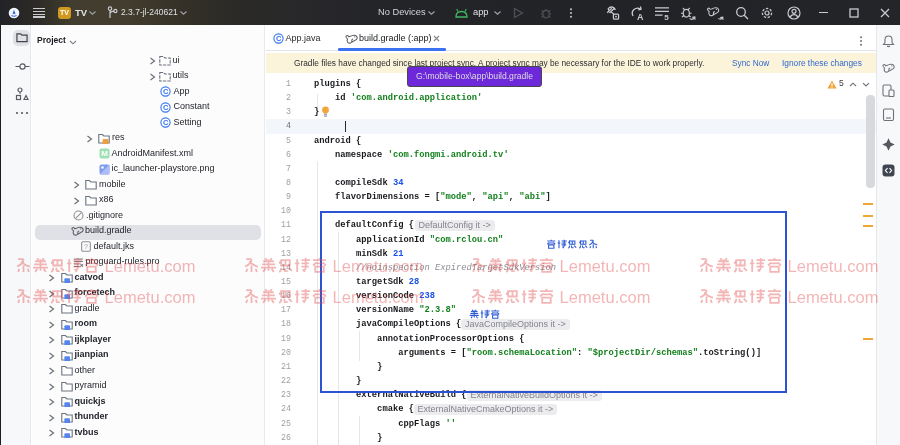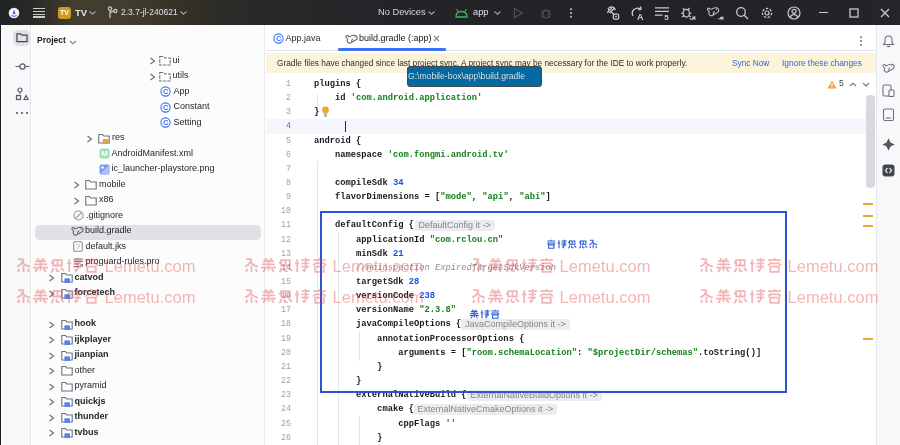--- a/index.html
+++ b/index.html
@@ -18,21 +18,21 @@
 .ln{position:absolute;text-align:right;font-family:"Liberation Mono",monospace;font-size:8.3px;color:#9ea0a5;height:14.15px;line-height:14.15px;width:20px}
 .cl{position:absolute;font-family:"Liberation Mono",monospace;font-size:8.77px;font-weight:bold;color:#17191d;height:14.15px;line-height:14.15px;white-space:pre}
 .str{color:#12801c}
 .num{color:#1750eb}
 .cmt{color:#8d8f96;font-weight:normal;font-style:italic}
 .chip{position:absolute;height:11px;background:#ececef;border-radius:3px;color:#84868d;font-size:9px;line-height:11px;padding:0 4px;white-space:nowrap;font-weight:normal;font-family:"Liberation Sans",sans-serif}
 .iguide{position:absolute;width:1px;background:#e4e6ea}
 #rstripe{position:absolute;left:876px;top:25px;width:24px;height:420px;background:#f7f8fa;border-left:1px solid #e6e7eb}
 .wm{position:absolute;white-space:nowrap;color:rgba(226,70,70,0.40);font-size:16.5px;z-index:60}
 .wm svg{vertical-align:-2.5px}
-#tooltip{position:absolute;left:407px;top:66px;width:135px;height:21px;background:#0369a1;border:1px solid #46484d;border-radius:3px;color:#dcdee3;font-size:8.6px;line-height:19px;z-index:40;white-space:nowrap}
+#tooltip{position:absolute;left:407px;top:66px;width:135px;height:21px;background:#6d28d9;border:1px solid #46484d;border-radius:3px;color:#dcdee3;font-size:8.6px;line-height:19px;text-align:center;z-index:40;white-space:nowrap}
 svg{display:block}
 .ico{position:absolute}
 </style>
 </head>
 <body>
 <svg width="0" height="0" style="position:absolute">
 <defs>
 <g id="hz1" stroke="currentColor" fill="none" stroke-width="1.7">
  <path d="M3 2 L8 2 M8 2 Q8 6 2 9 M6 4 Q9 8 14 9 M8 8 L8 14 M4 11 L3 14 M12 11 L13 14"></path>
       </g>
@@ -261,21 +261,21 @@
       </svg>
       <span class="lbl" style="left:54px">.gitignore</span>
     </div>
     <div class="trow" style="left:0;top:198.75px;width:233px">
       <svg class="ico" style="left:39px;top:2.5px" width="13" height="10" viewBox="0 0 13 10">
         <path d="M3.5 2.6 Q2.6 0.9 1.4 1.8 Q0.4 2.7 1.6 4 L2.6 5 Q1.6 6.8 2.8 8.3 Q4.2 9.8 6.2 8.6 L11 5.8 Q12.6 4.8 12 3 Q11.3 1 9 1.2 Q6.8 1.4 5.2 2.4 Z M6.8 8.2 L6.8 6.4 Q6.8 5 8.2 5" stroke="#595c63" fill="none" stroke-width="1.05"></path>
         <circle cx="9.8" cy="2.8" r="0.65" fill="#595c63"></circle>
       </svg>
       <span class="lbl" style="left:53px">build.gradle</span>
     </div>
-    <div class="trow" style="left:0;top:214.25px;width:223px">
+    <div class="trow" style="left:8px;top:214.25px;width:223px">
       <svg class="ico" style="left:41px;top:2px" width="10" height="11" viewBox="0 0 10 11">
         <rect x="0.7" y="0.7" width="8.6" height="9.6" rx="1.2" stroke="#8e9096" fill="none" stroke-width="1.1"></rect>
         <text x="3" y="8" font-size="7" fill="#8e9096" font-family="Liberation Sans">?</text>
       </svg>
       <span class="lbl" style="left:53.5px">default.jks</span>
     </div>
     <div class="trow" style="left:0;top:229.75px;width:233px">
       <svg class="ico" style="left:40.5px;top:2px" width="11" height="11" viewBox="0 0 11 11">
         <path d="M1 2 H10 M1 4.5 H10 M1 7 H6.5 M1 9.5 H6.5" stroke="#7c7f86" stroke-width="1.2"></path>
         <path d="M7.5 7.2 L10 9.7 M10 7.2 L7.5 9.7" stroke="#7c7f86" stroke-width="1.1"></path>
@@ -295,29 +295,38 @@
     <div class="trow" style="left:0;top:260.75px;width:233px">
       <svg class="ico" style="left:16px;top:4px" width="7" height="8" viewBox="0 0 7 8">
         <path d="M1.5 1 L5.5 4 L1.5 7" stroke="#6e7077" stroke-width="1.2" fill="none"></path>
       </svg>
       <svg class="ico" style="left:28.5px;top:2px" width="12" height="11" viewBox="0 0 12 11">
         <path d="M0.8 1.5 H4.4 L5.8 3 H11.2 V10 H0.8 Z" stroke="#6a7280" fill="#fff" stroke-width="1.1"></path>
         <rect x="3.4" y="6.2" width="5.6" height="5.2" rx="1" fill="#5584ef"></rect>
       </svg>
       <span class="lbl bold" style="left:42.5px">forcetech</span>
     </div>
+    <div class="trow" style="left:0;top:276.25px;width:233px">
+      <svg class="ico" style="left:16px;top:4px" width="7" height="8" viewBox="0 0 7 8">
+        <path d="M1.5 1 L5.5 4 L1.5 7" stroke="#6e7077" stroke-width="1.2" fill="none"></path>
+      </svg>
+      <svg class="ico" style="left:28.5px;top:2px" width="12" height="11" viewBox="0 0 12 11">
+        <path d="M0.8 1.5 H4.4 L5.8 3 H11.2 V10 H0.8 Z" stroke="#6a7280" fill="#fff" stroke-width="1.1"></path>
+      </svg>
+      <span class="lbl" style="left:42.5px">gradle</span>
+    </div>
     <div class="trow" style="left:0;top:291.75px;width:233px">
       <svg class="ico" style="left:16px;top:4px" width="7" height="8" viewBox="0 0 7 8">
         <path d="M1.5 1 L5.5 4 L1.5 7" stroke="#6e7077" stroke-width="1.2" fill="none"></path>
       </svg>
       <svg class="ico" style="left:28.5px;top:2px" width="12" height="11" viewBox="0 0 12 11">
         <path d="M0.8 1.5 H4.4 L5.8 3 H11.2 V10 H0.8 Z" stroke="#6a7280" fill="#fff" stroke-width="1.1"></path>
         <rect x="3.4" y="6.2" width="5.6" height="5.2" rx="1" fill="#5584ef"></rect>
       </svg>
-      <span class="lbl bold" style="left:42.5px">hook</span>
+      <span class="lbl bold" style="left:42.5px">room</span>
     </div>
     <div class="trow" style="left:0;top:307.25px;width:206px">
       <svg class="ico" style="left:16px;top:4px" width="7" height="8" viewBox="0 0 7 8">
         <path d="M1.5 1 L5.5 4 L1.5 7" stroke="#6e7077" stroke-width="1.2" fill="none"></path>
       </svg>
       <svg class="ico" style="left:28.5px;top:2px" width="12" height="11" viewBox="0 0 12 11">
         <path d="M0.8 1.5 H4.4 L5.8 3 H11.2 V10 H0.8 Z" stroke="#6a7280" fill="#fff" stroke-width="1.1"></path>
         <rect x="3.4" y="6.2" width="5.6" height="5.2" rx="1" fill="#5584ef"></rect>
       </svg>
       <span class="lbl bold" style="left:42.5px">ijkplayer</span>
@@ -395,21 +404,21 @@
     <svg class="ico" style="left:167px;top:10px" width="7" height="7" viewBox="0 0 7 7">
       <path d="M1 1 L6 6 M6 1 L1 6" stroke="#85878d" stroke-width="1.1"></path>
     </svg>
     <div style="position:absolute;left:72px;top:23px;width:108px;height:2.6px;background:#3a72f1;border-radius:1.3px"></div>
   </div>
 <svg style="position:absolute;left:859px;top:36px;z-index:5" width="4" height="10" viewBox="0 0 4 10">
     <circle cx="2" cy="1.3" r="1" fill="#6e7177"></circle>
     <circle cx="2" cy="5" r="1" fill="#6e7177"></circle>
     <circle cx="2" cy="8.7" r="1" fill="#6e7177"></circle>
   </svg>
-<div id="notif"><span style="margin-left:11px">Gradle files have changed since last project sync. A project sync may be necessary for the IDE to work properly.</span><span style="position:absolute;left:466px;color:#3068d0">Sync Now</span><span style="position:absolute;left:516px;color:#3068d0">Ignore these changes</span></div>
+<div id="notif"><span style="margin-left:28px">Gradle files have changed since last project sync. A project sync may be necessary for the IDE to work properly.</span><span style="position:absolute;left:466px;color:#3068d0">Sync Now</span><span style="position:absolute;left:516px;color:#3068d0">Ignore these changes</span></div>
 <div id="editor" style="position:absolute;left:266px;top:73px;width:610px;height:372px;background:#fff;overflow:hidden">
     <div style="position:absolute;left:0;top:46.4px;width:610px;height:14.15px;background:#f3f6fb"></div>
     <div style="position:absolute;left:79px;top:48px;width:1px;height:11px;background:#26282d"></div>
     <div class="iguide" style="left:50.5px;top:21px;height:22px"></div>
     <div class="iguide" style="left:50.5px;top:88px;height:284px"></div>
     <div class="iguide" style="left:71.5px;top:159px;height:213px"></div>
     <div class="iguide" style="left:92.5px;top:258px;height:30px"></div>
     <div class="iguide" style="left:92.5px;top:343px;height:29px"></div>
     <div class="ln" style="left:5px;top:3.9px;color:#9ea0a5">1</div>
     <div class="cl" style="left:48px;top:3.9px">plugins {</div>

